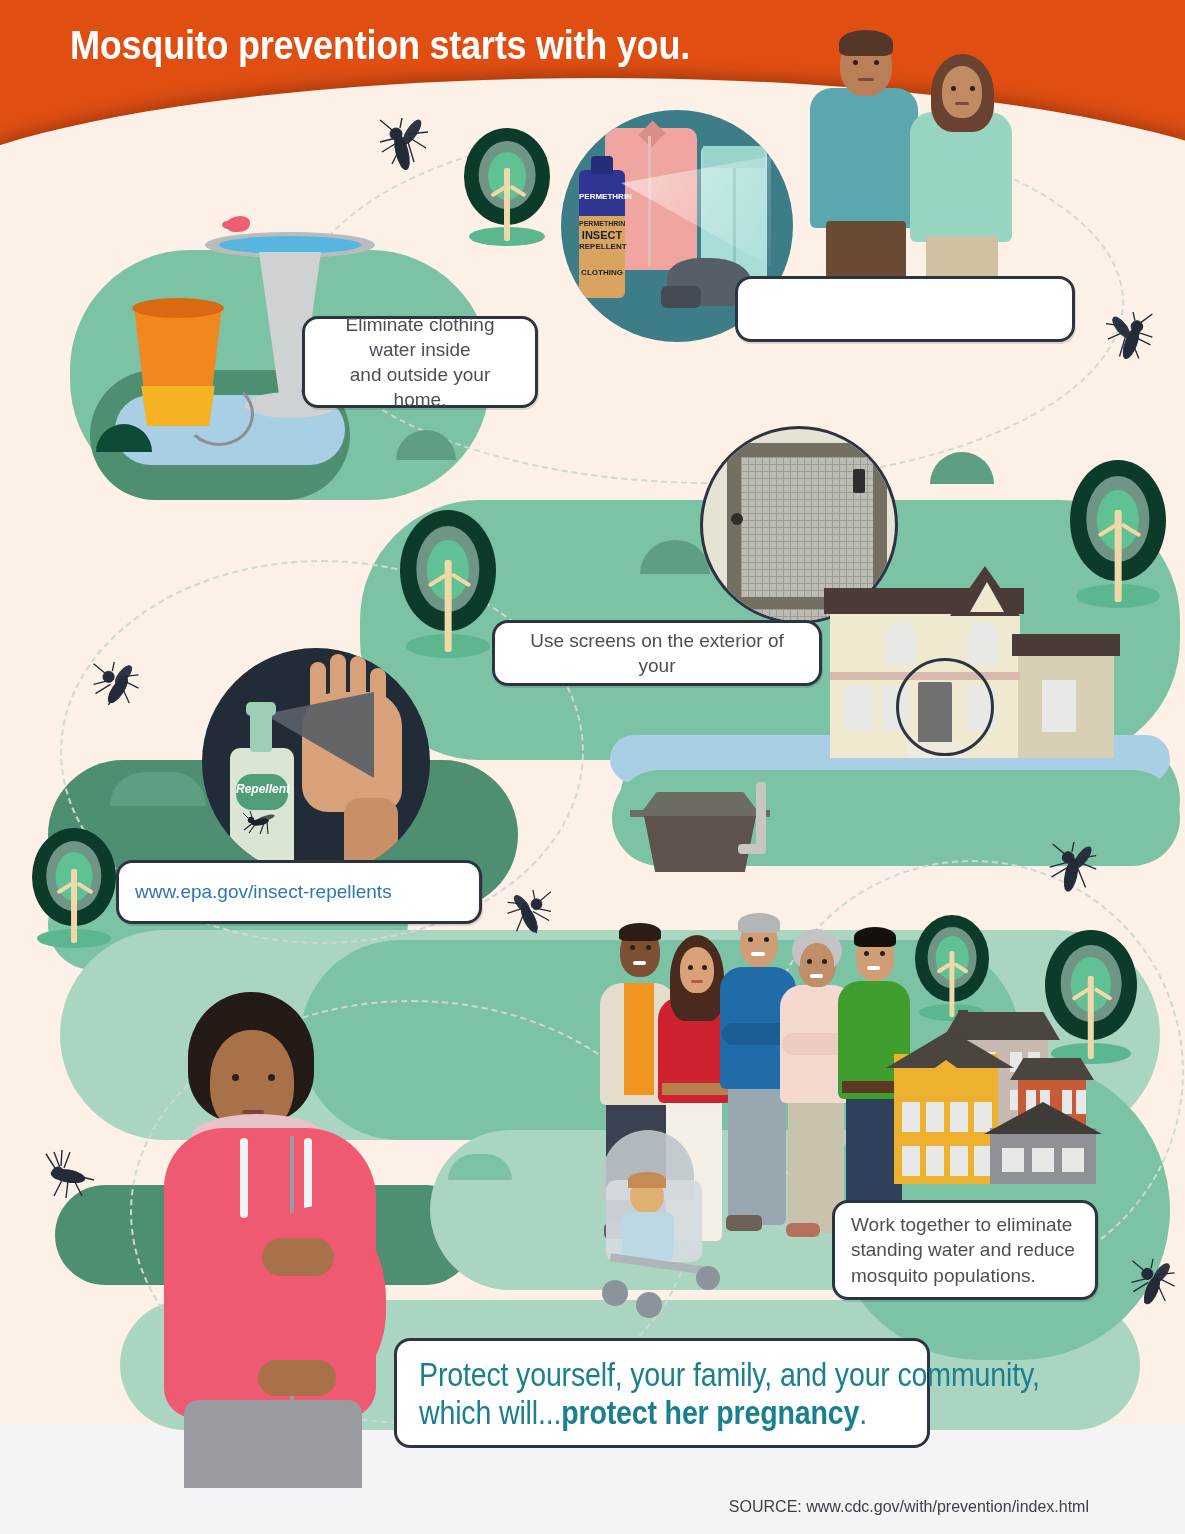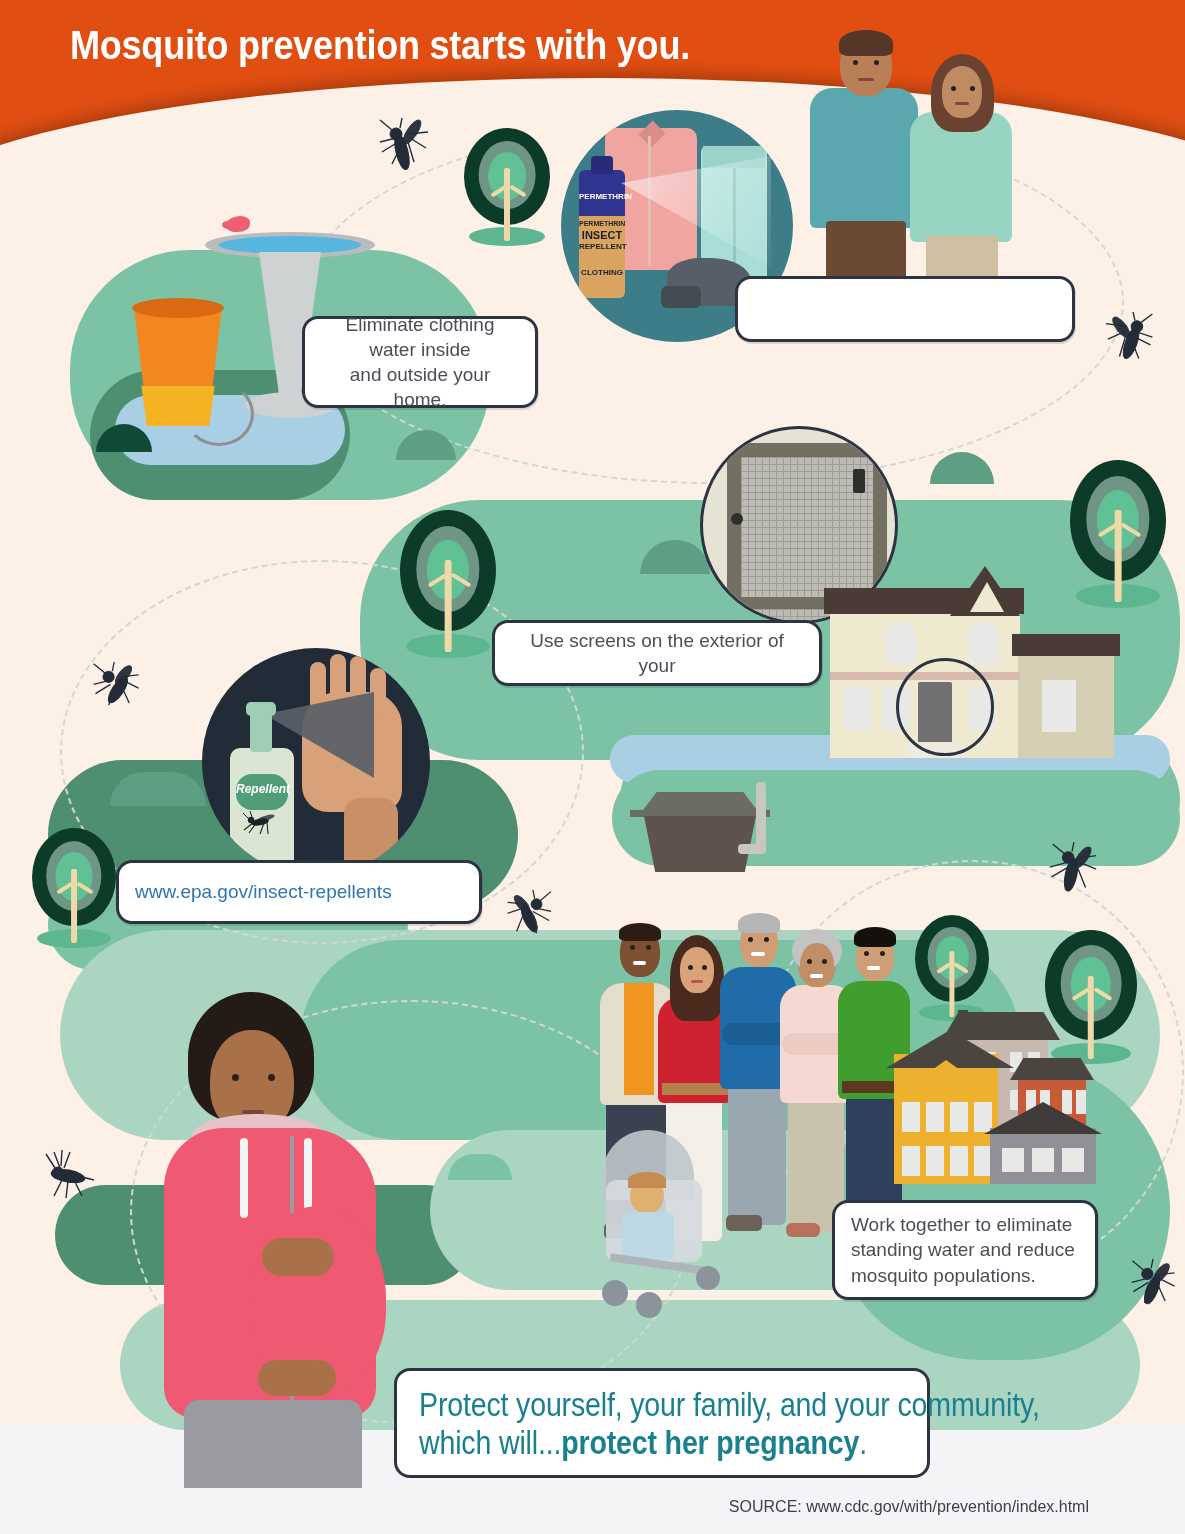--- a/index.html
+++ b/index.html
@@ -527,21 +527,21 @@
   <div class="callout" style="left:116px;top:860px;width:366px;height:64px;display:flex;flex-direction:column;justify-content:center;">
     <span class="epa-link">www.epa.gov/insect-repellents</span>
   </div>
 
   <div class="callout" style="left:832px;top:1200px;width:266px;height:100px;display:flex;flex-direction:column;justify-content:center;">
     <span>Work together to eliminate</span>
     <span>standing water and reduce</span>
     <span>mosquito populations.</span>
   </div>
 
-  <div class="tagline" style="left:394px;top:1368px;width:536px;height:110px;">
+  <div class="tagline" style="left:394px;top:1338px;width:536px;height:110px;">
     <div class="l1">Protect yourself, your family, and your community,</div>
     <div class="l2">
       <span>which will...</span><b>protect her pregnancy</b><span>.</span>
     </div>
   </div>
 
   <div class="source">
     <span>SOURCE:</span>
     <span>www.cdc.gov/with/prevention/index.html</span>
   </div>

